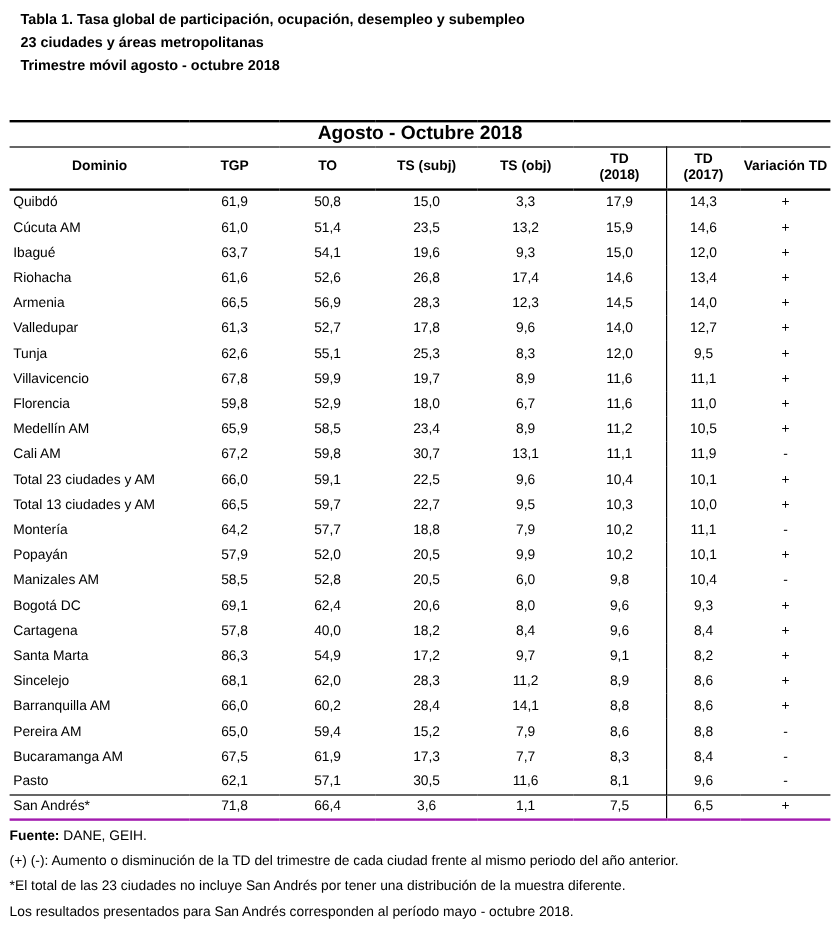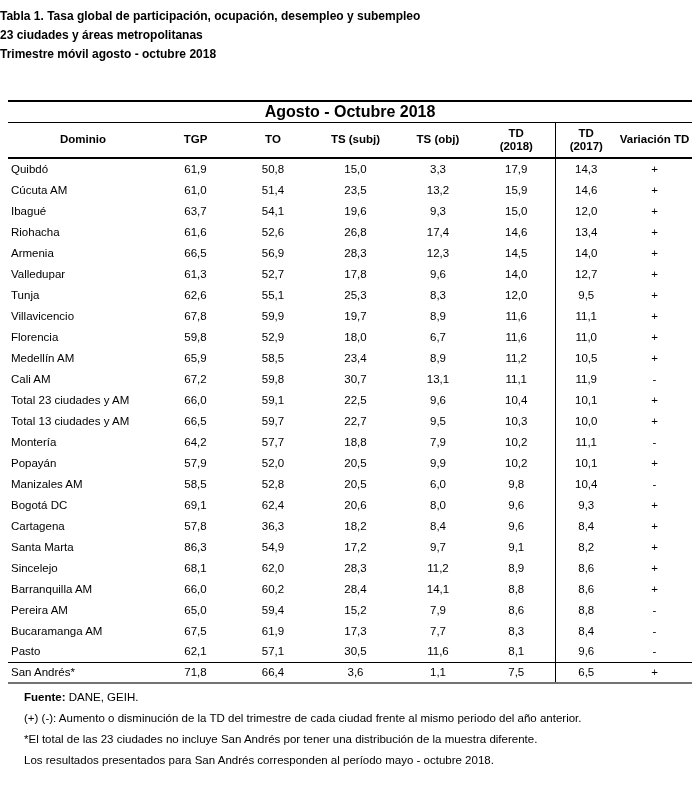--- a/index.html
+++ b/index.html
@@ -7,21 +7,21 @@
   body {
     width: 700px;
     height: 787px;
     font-family: "Liberation Sans", sans-serif;
     color: #000000;
     overflow: hidden;
   }
   .page { width: 700px; height: 787px; background: #ffffff; }
 
   .title-block {
-    padding: 7px 8px 0 0;
+    padding: 7px 8px 0 17px;
   }
   .title-line {
     font-size: 12px;
     font-weight: bold;
     line-height: 19px;
     white-space: nowrap;
   }
 
   table.stat-table {
     border-collapse: collapse;
@@ -59,25 +59,25 @@
     text-align: center;
     vertical-align: middle;
   }
   tbody td.dom {
     text-align: left;
     padding-left: 3px;
   }
   tbody tr.bold td { font-weight: normal; }
   tbody tr.separated td {
     border-top: 1px solid #000;
-    border-bottom: 2px solid #737373;
+    border-bottom: 2px solid #a21caf;
   }
 
   .footnotes {
-    padding: 6px 8px 0 24px;
+    padding: 6px 8px 0 8px;
   }
   .footnote-line {
     font-size: 11.5px;
     line-height: 14px;
     margin-bottom: 7px;
     white-space: nowrap;
   }
   .footnote-line .bold-label { font-weight: bold; }
 </style>
 </head>
@@ -302,21 +302,21 @@
           <td>62,4</td>
           <td>20,6</td>
           <td>8,0</td>
           <td>9,6</td>
           <td class="sep-left">9,3</td>
           <td>+</td>
         </tr>
         <tr>
           <td class="dom">Cartagena</td>
           <td>57,8</td>
-          <td>36,3</td>
+          <td>40,0</td>
           <td>18,2</td>
           <td>8,4</td>
           <td>9,6</td>
           <td class="sep-left">8,4</td>
           <td>+</td>
         </tr>
         <tr>
           <td class="dom">Santa Marta</td>
           <td>86,3</td>
           <td>54,9</td>

